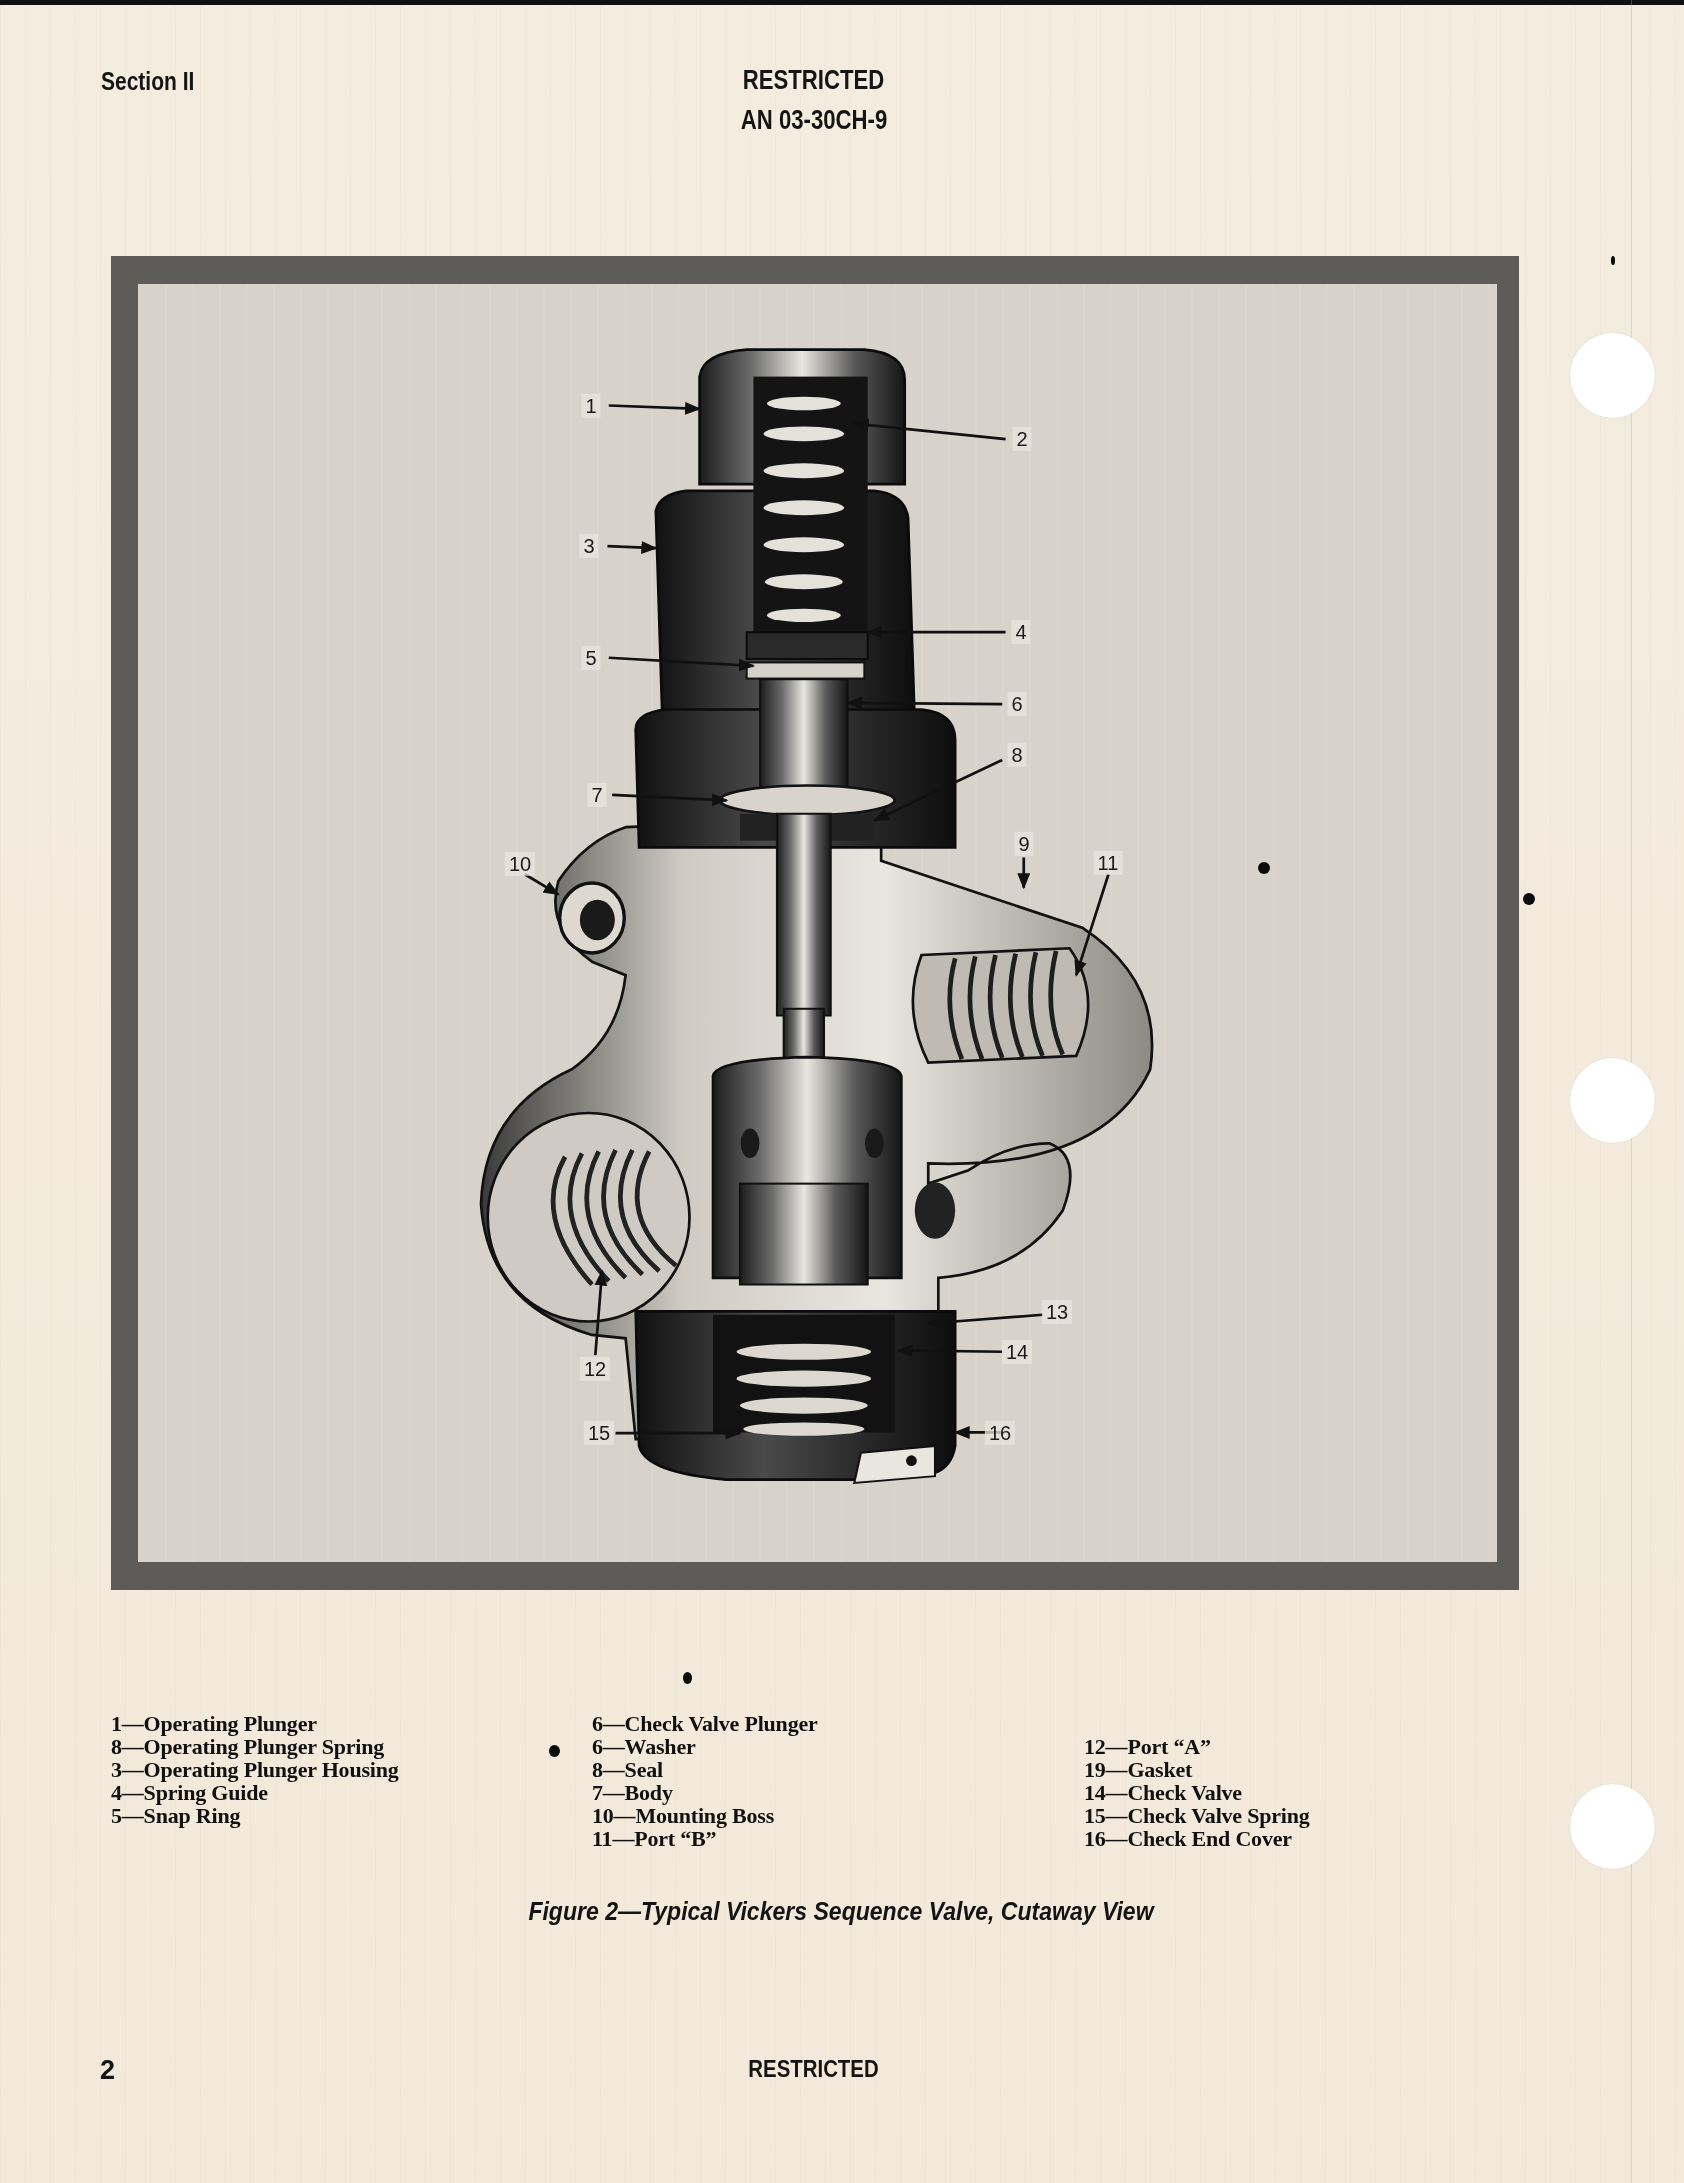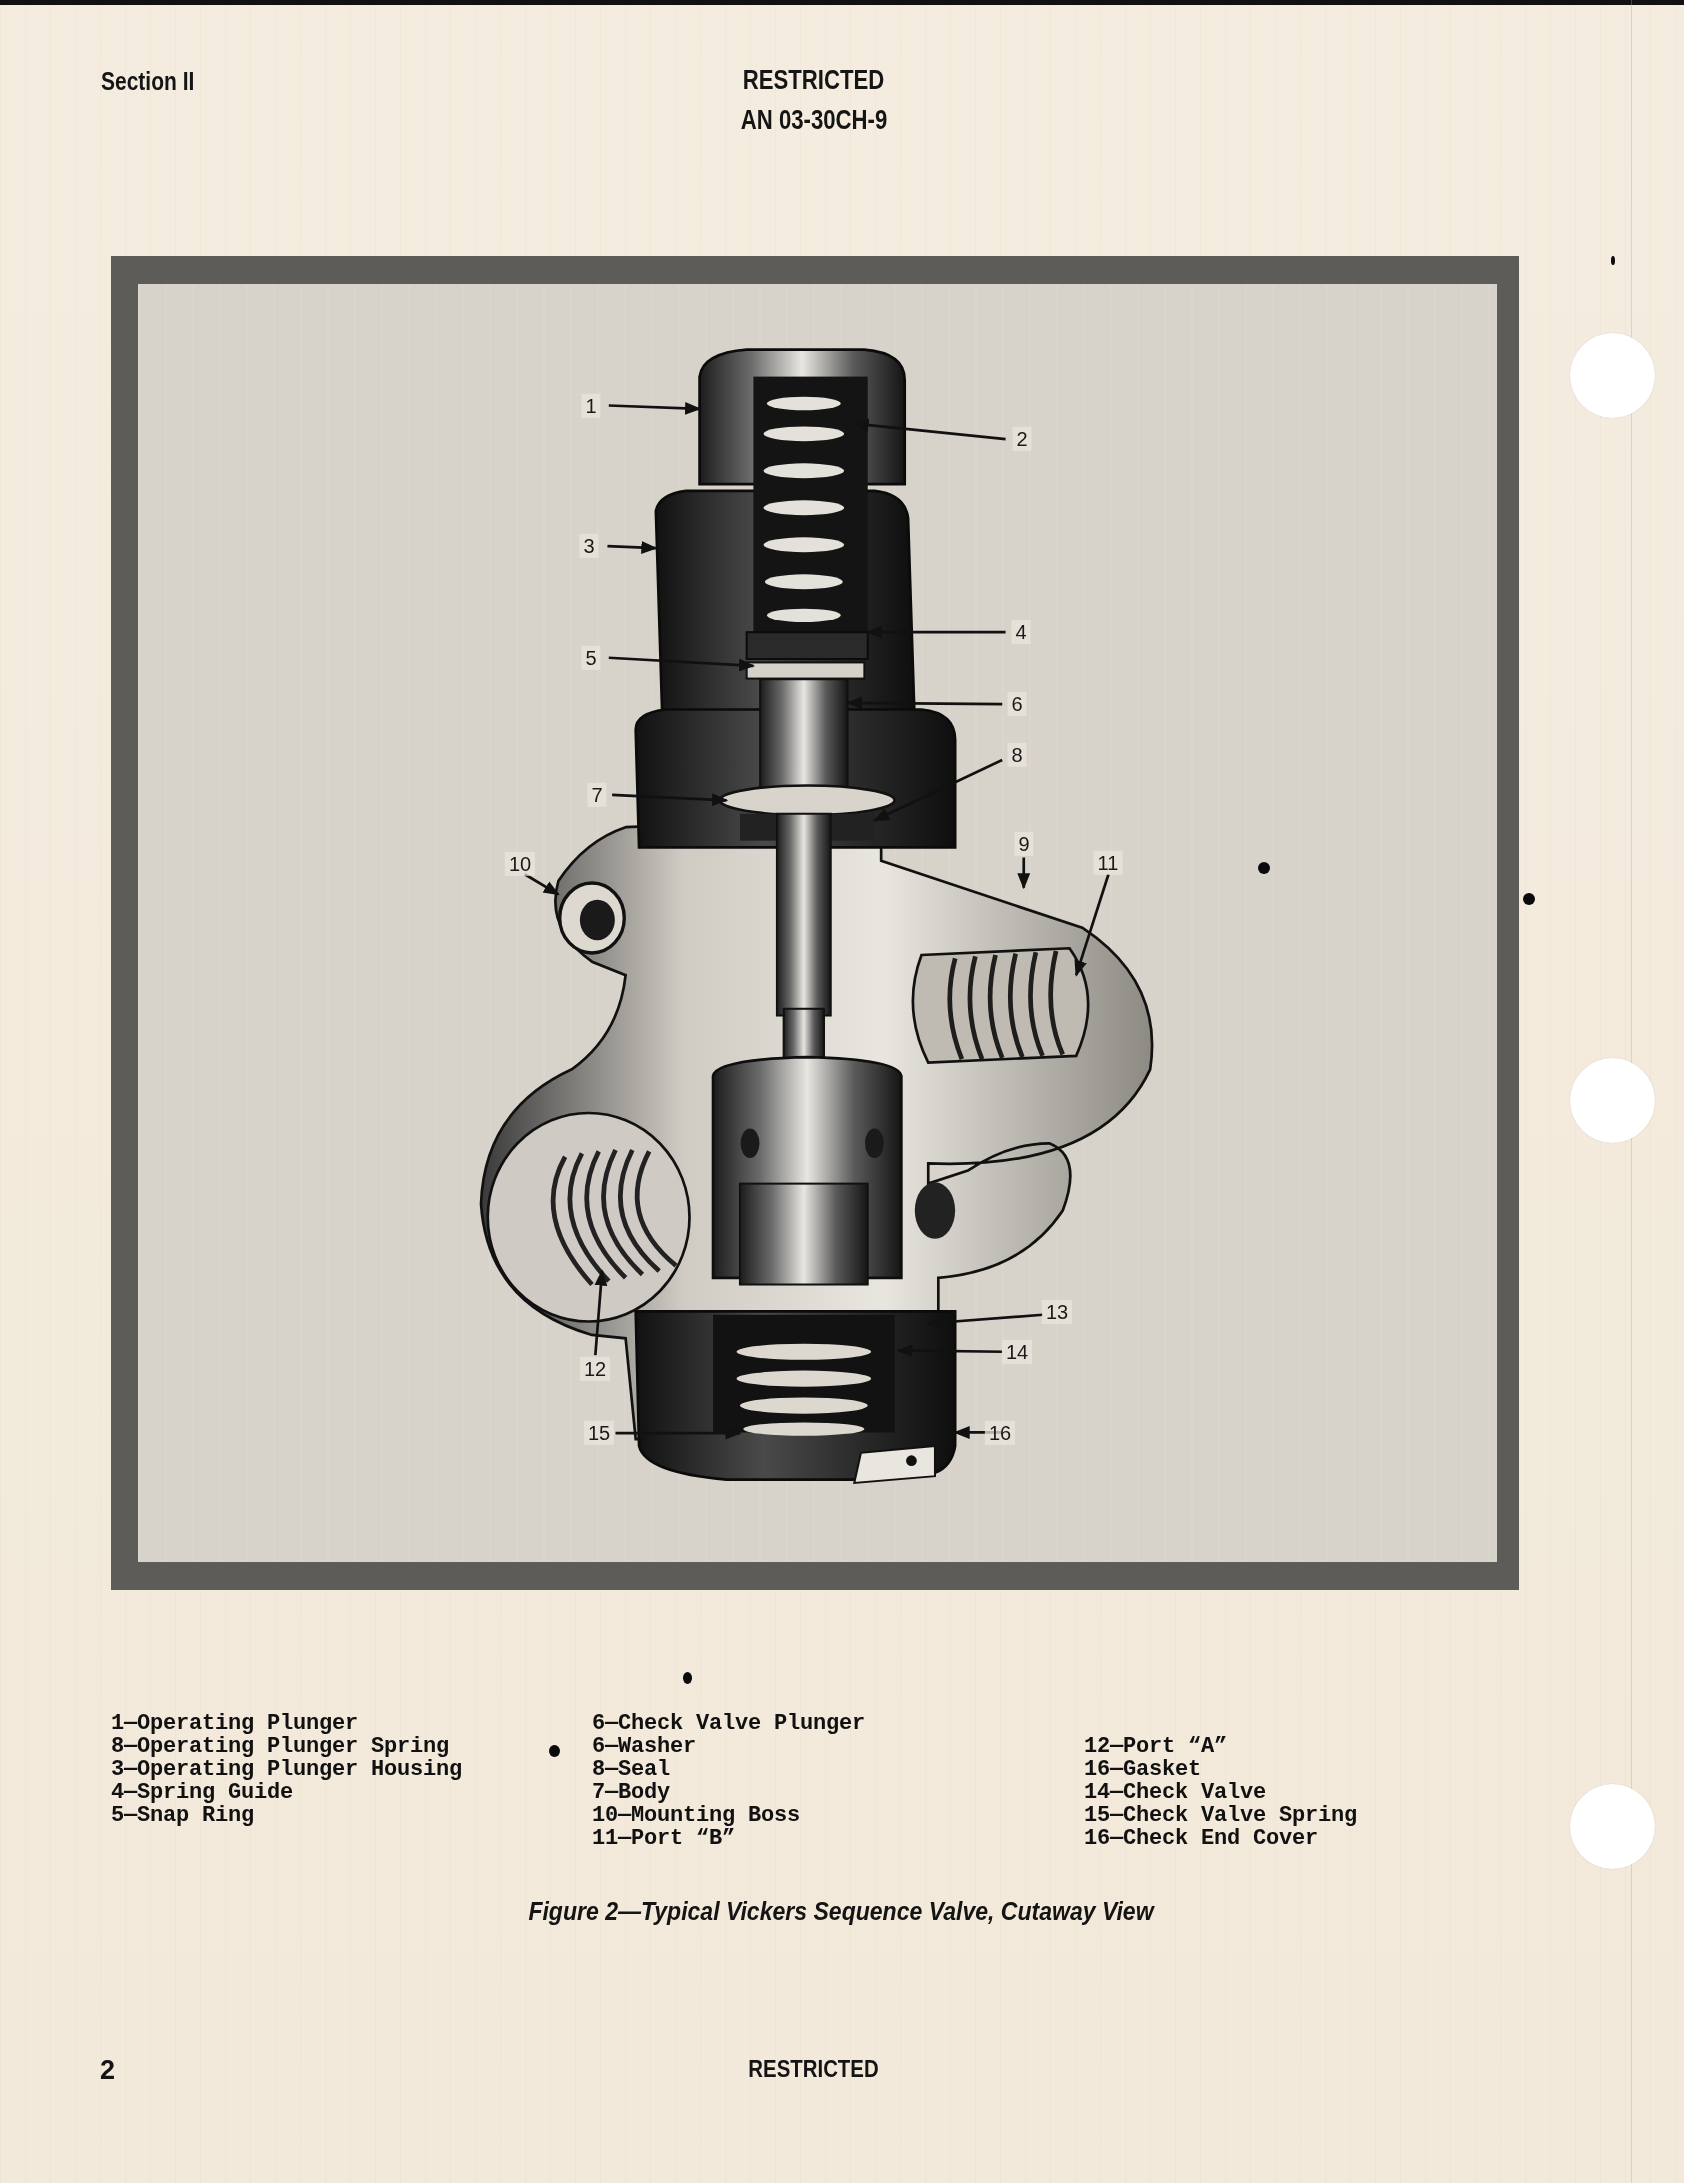--- a/index.html
+++ b/index.html
@@ -23,21 +23,21 @@
   
   .frame { left: 111px; top: 256px; width: 1408px; height: 1334px; background: #5e5c58; }
   .frame-inner { left: 138px; top: 284px; width: 1359px; height: 1278px; background: #d8d3ca;
     background-image: repeating-linear-gradient(90deg, rgba(255,255,255,0.06) 0 2px, transparent 2px 27px); }
   svg.valve { position: absolute; left: 0; top: 0; width: 1685px; height: 2183px; pointer-events: none; }
 
   .callout { position: absolute; font-family: "Liberation Sans", sans-serif; font-size: 20px; color: #1a1a1a;
     background: rgba(235,230,220,0.75); padding: 0.7px 4px; line-height: 23px; transform: translate(-50%,-50%); }
 
   
-  .legend-col { position: absolute; top: 1712px; font-family: Liberation Mono, monospace; font-weight: 700; font-size: 22px; line-height: 23px; color: #111; }
+  .legend-col { position: absolute; top: 1712px; font-family: Liberation Serif, serif; font-weight: 700; font-size: 22px; line-height: 23px; color: #111; }
   .legend-col div { white-space: nowrap; letter-spacing: -0.2px; }
   #col1 { left: 111px; }
   #col2 { left: 592px; }
   #col3 { left: 1084px; margin-top: 23px; }
 
   #caption { left: 404px; width: 874px; text-align: center; top: 1897px; font-size: 25.6px; font-style: italic; font-weight: 700; transform: scaleX(0.9); transform-origin: center top; white-space: nowrap; }
   #page-num { left: 100px; top: 2055px; font-size: 27px; font-weight: 700; }
   #restricted-bot { left: 679px; width: 269px; text-align: center; top: 2055px; font-size: 24px; font-weight: 700; transform: scaleX(0.85); transform-origin: center top; }
 
   .hole { position: absolute; width: 85px; height: 85px; border-radius: 50%; background: #ffffff; box-shadow: 0 0 1.3px rgba(0,0,0,0.15); }
@@ -211,21 +211,21 @@
 <div id="col2" class="legend-col">
   <div>6—Check Valve Plunger</div>
   <div>6—Washer</div>
   <div>8—Seal</div>
   <div>7—Body</div>
   <div>10—Mounting Boss</div>
   <div>11—Port “B”</div>
 </div>
 <div id="col3" class="legend-col">
   <div>12—Port “A”</div>
-  <div>16—Gasket</div>
+  <div>19—Gasket</div>
   <div>14—Check Valve</div>
   <div>15—Check Valve Spring</div>
   <div>16—Check End Cover</div>
 </div>
 
 <div id="caption" class="abs">Figure 2—Typical Vickers Sequence Valve, Cutaway View</div>
 
 <div id="page-num" class="abs">2</div>
 <div id="restricted-bot" class="abs">RESTRICTED</div>
 

